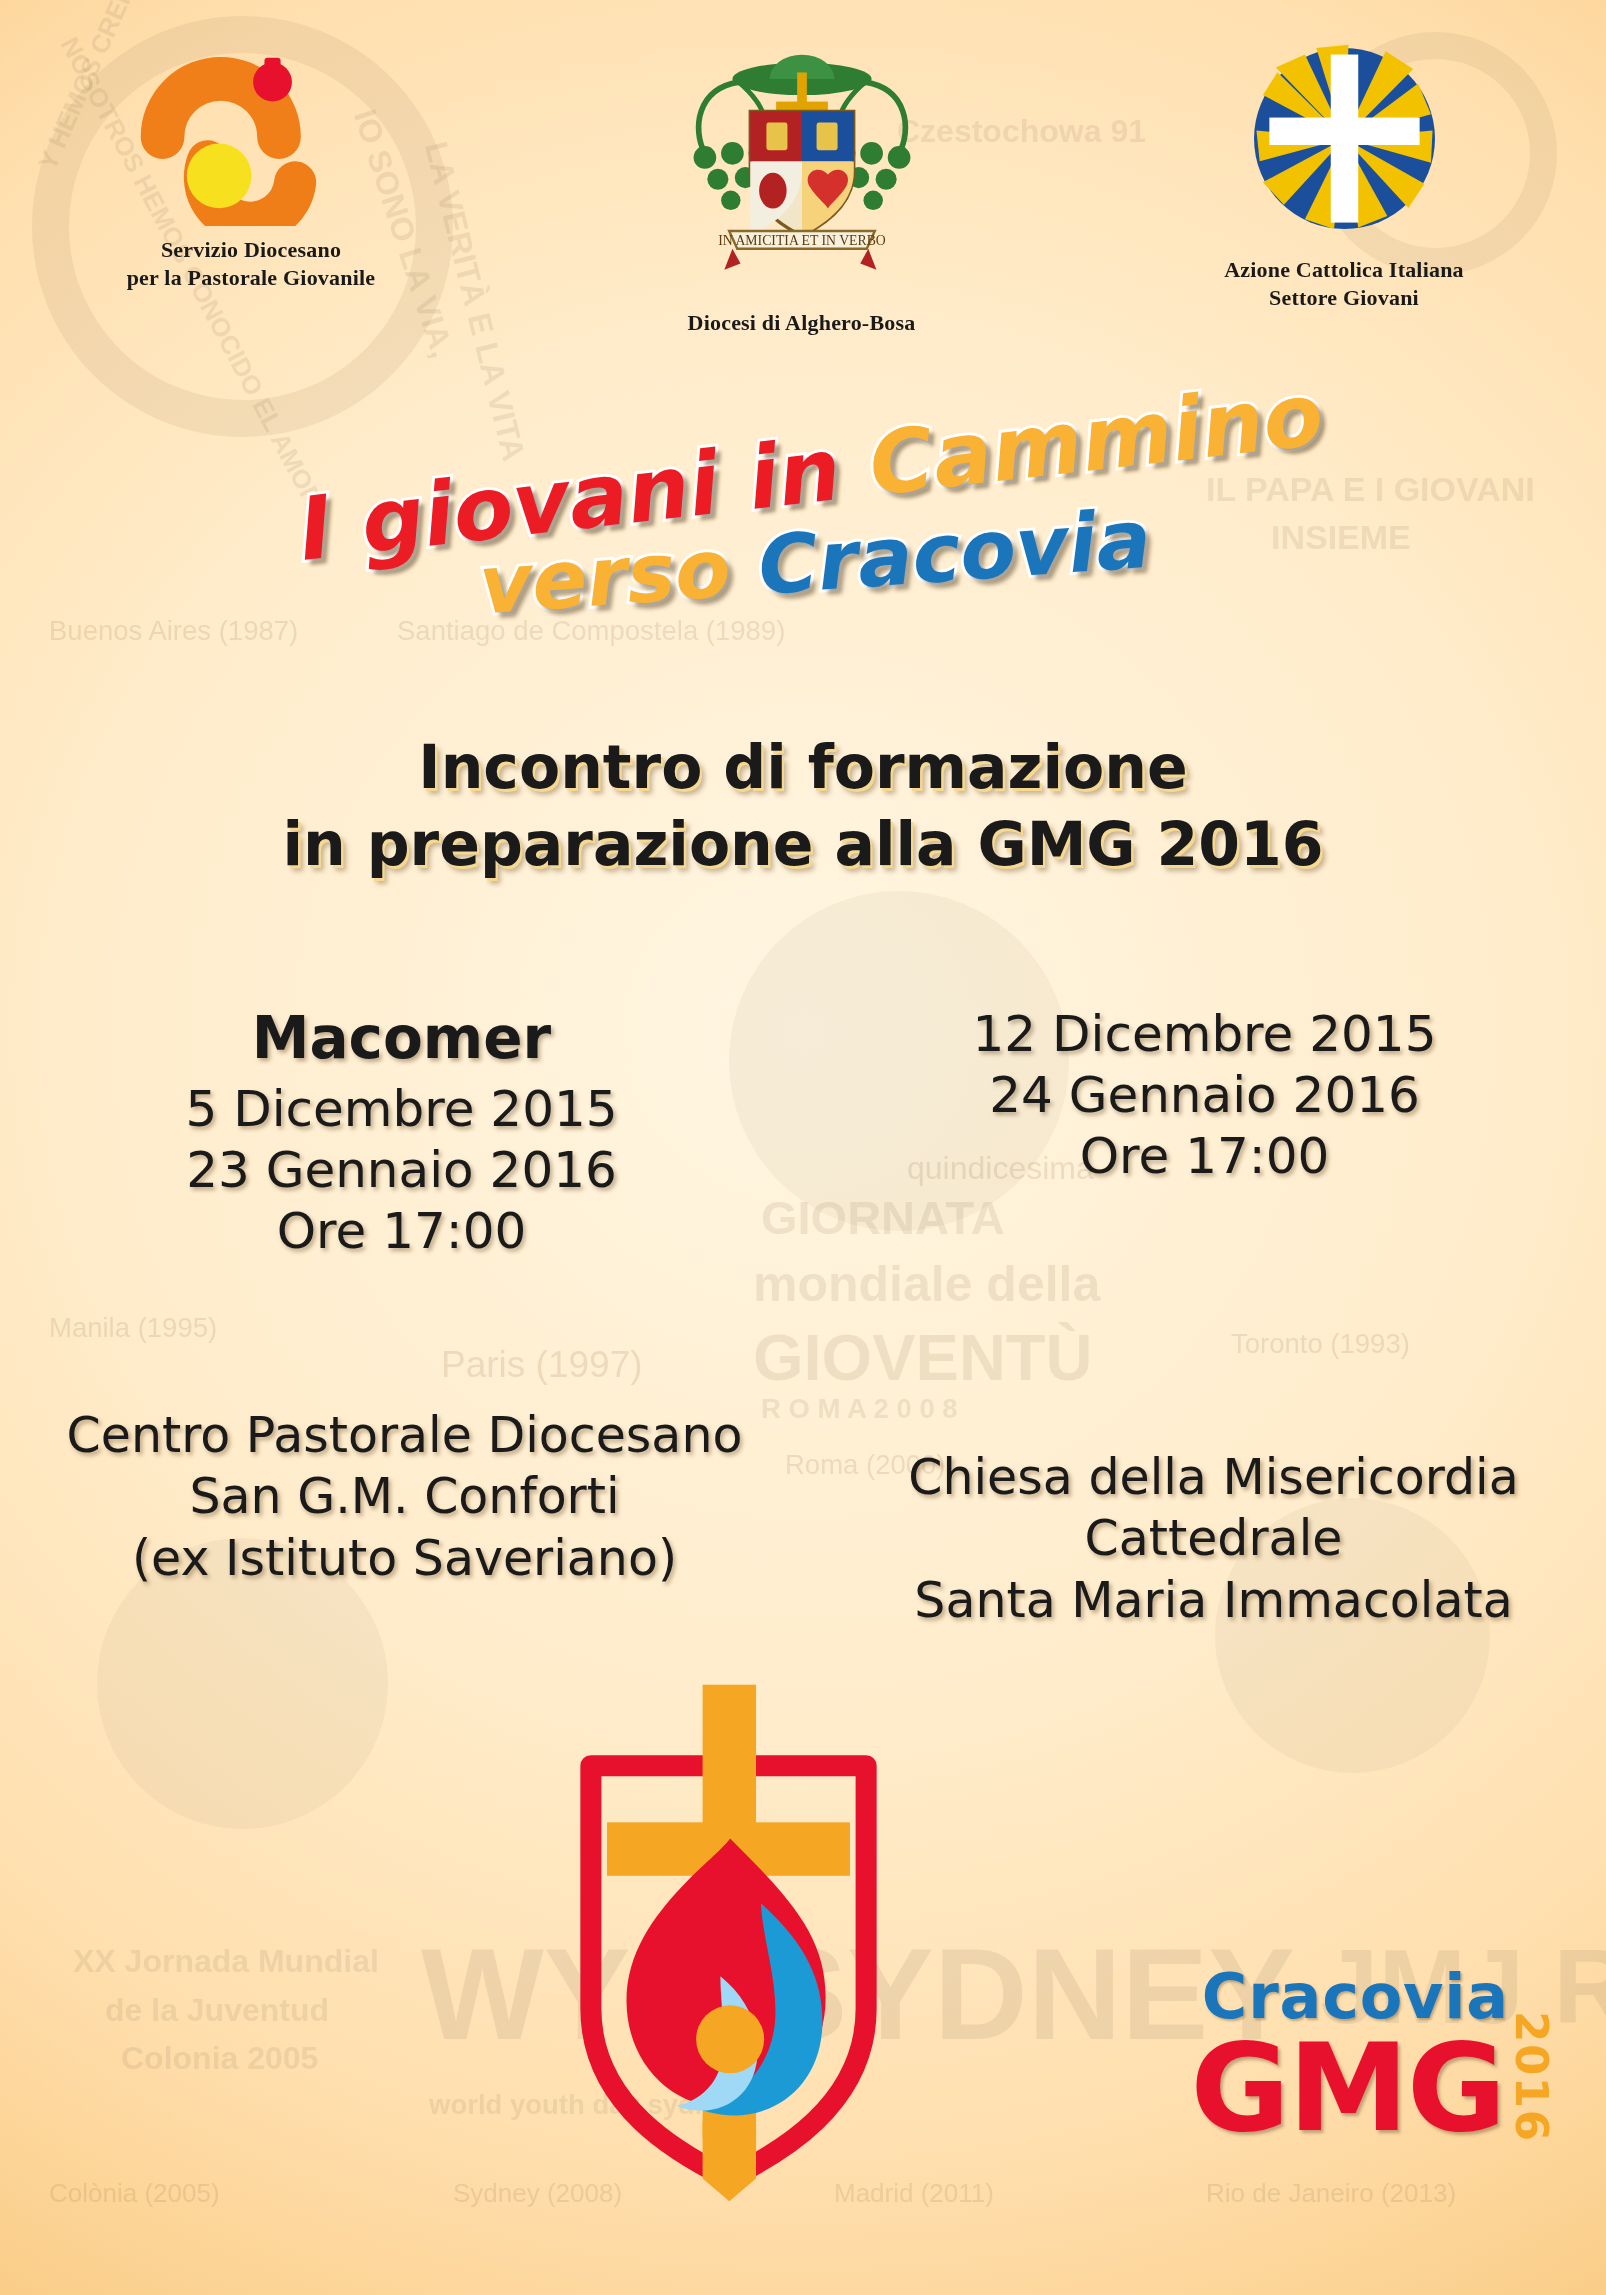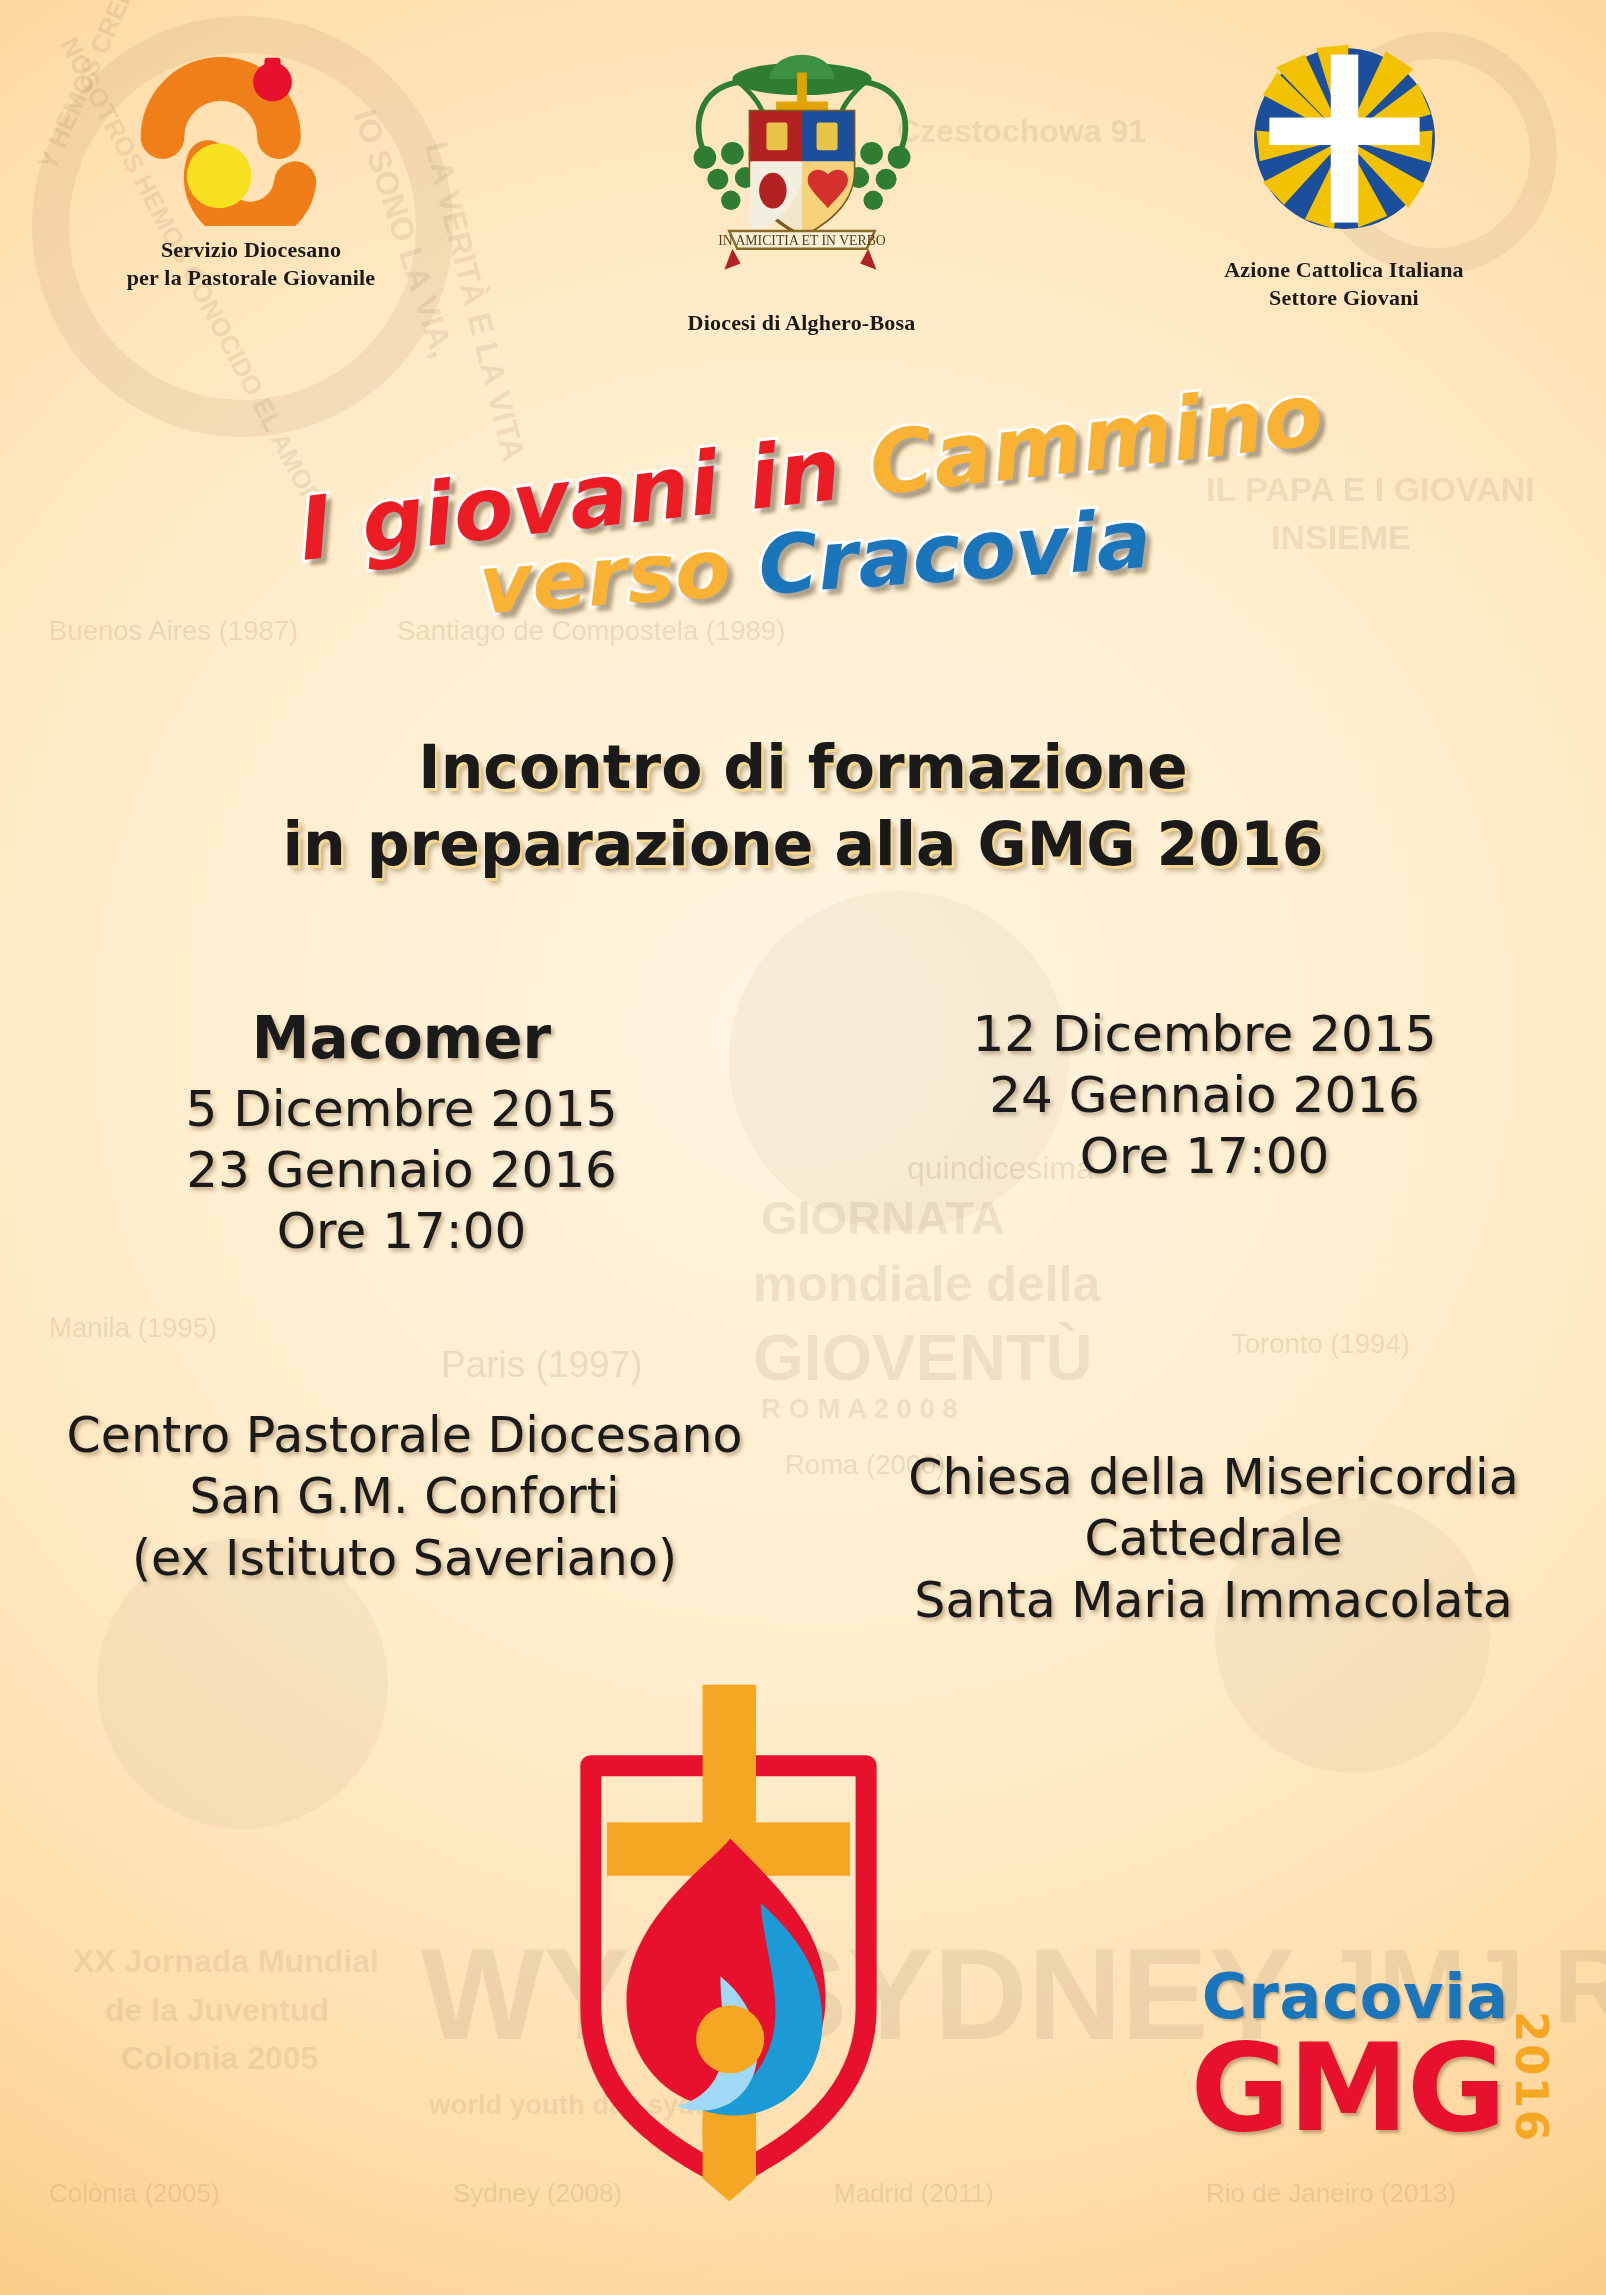--- a/index.html
+++ b/index.html
@@ -241,21 +241,21 @@
   <div class="wm-ring"></div>
   <div class="wm-ring2"></div>
   <div class="wm-blob" style="left:729px;top:891px;width:340px;height:340px;"></div>
   <div class="wm-blob" style="left:97px;top:1538px;width:291px;height:291px;"></div>
   <div class="wm-blob" style="left:1215px;top:1498px;width:275px;height:275px;"></div>
 
   <div class="wm" style="left:49px;top:615px;font-size:27.5px;">Buenos Aires (1987)</div>
   <div class="wm" style="left:397px;top:615px;font-size:27.5px;">Santiago de Compostela (1989)</div>
   <div class="wm" style="left:49px;top:1312px;font-size:27.5px;">Manila (1995)</div>
   <div class="wm" style="left:441px;top:1344px;font-size:37px;">Paris (1997)</div>
-  <div class="wm" style="left:1231px;top:1328px;font-size:27.5px;">Toronto (1994)</div>
+  <div class="wm" style="left:1231px;top:1328px;font-size:27.5px;">Toronto (1993)</div>
   <div class="wm" style="left:785px;top:1449px;font-size:27.5px;">Roma (2000)</div>
   <div class="wm" style="left:49px;top:2178px;font-size:26px;">Colònia (2005)</div>
   <div class="wm" style="left:453px;top:2178px;font-size:26px;">Sydney (2008)</div>
   <div class="wm" style="left:834px;top:2178px;font-size:26px;">Madrid (2011)</div>
   <div class="wm" style="left:1206px;top:2178px;font-size:26px;">Rio de Janeiro (2013)</div>
 
   <div class="wm wm-big" style="left:73px;top:1943px;font-size:32px;">XX Jornada Mundial</div>
   <div class="wm wm-big" style="left:105px;top:1992px;font-size:32px;">de la Juventud</div>
   <div class="wm wm-big" style="left:121px;top:2040px;font-size:32px;">Colonia 2005</div>
 

